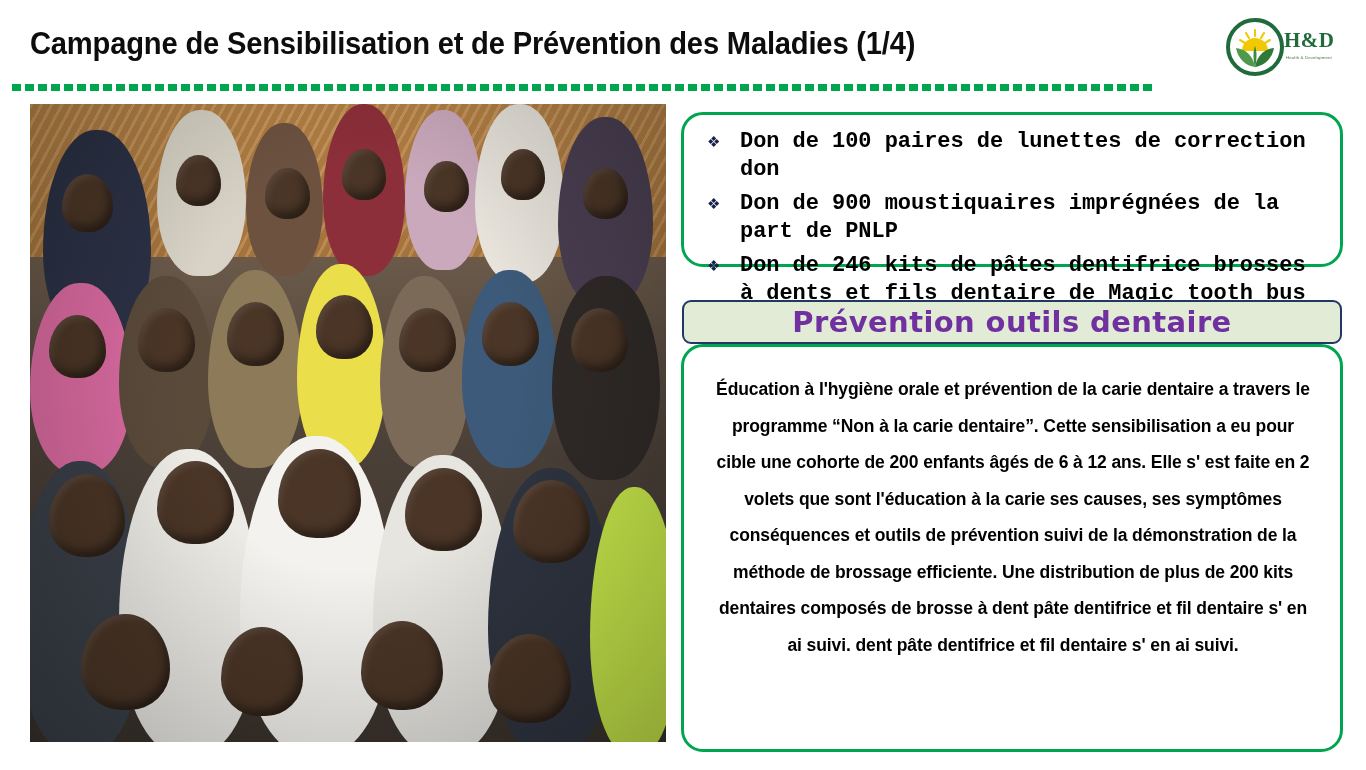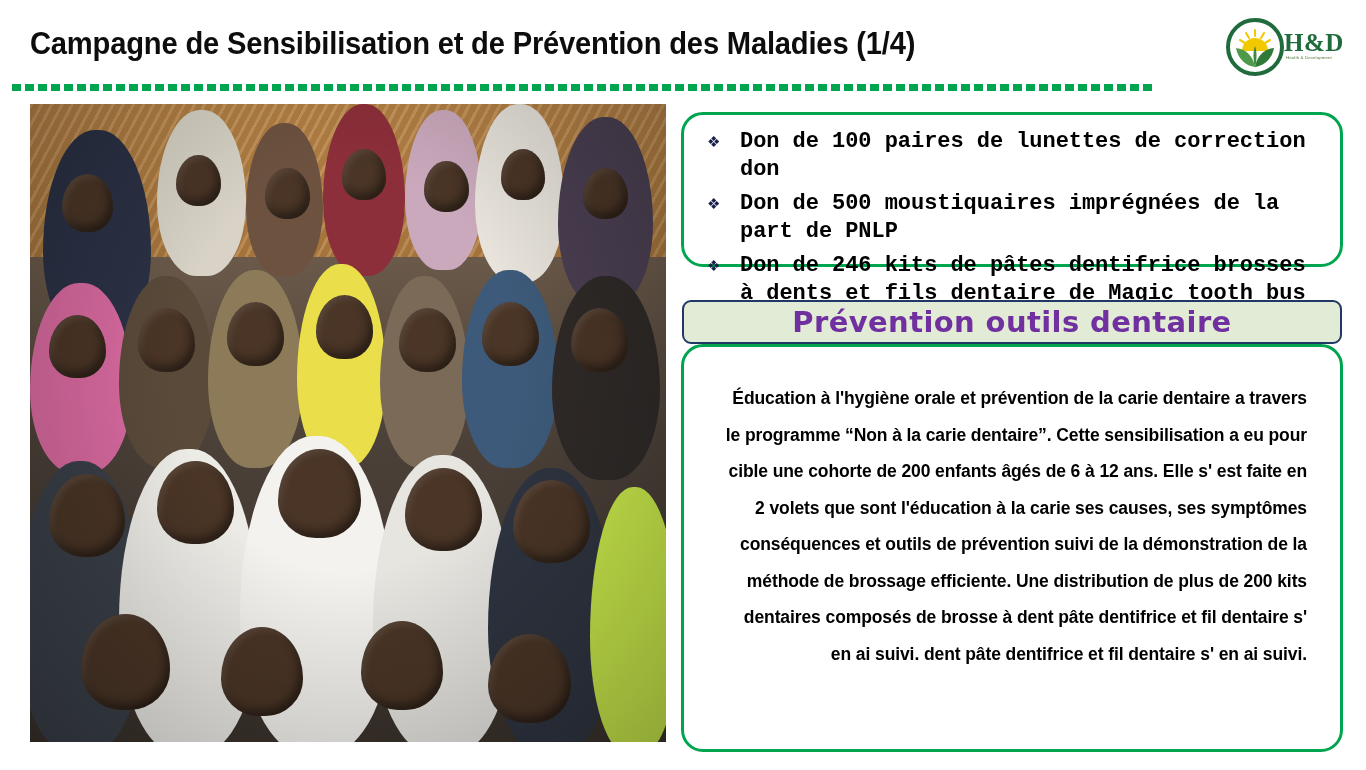--- a/index.html
+++ b/index.html
@@ -62,21 +62,21 @@
     left: 0;
     top: 0;
     width: 58px;
     height: 58px;
   }
   #brand-logo .logo-wordmark {
     position: absolute;
     left: 58px;
     top: 12px;
     font-family: "Liberation Serif", serif;
-    font-size: 25px;
+    font-size: 21px;
     font-weight: bold;
     color: #1f6b3b;
     letter-spacing: 0.5px;
     line-height: 1;
     text-align: center;
   }
   #brand-logo .logo-tagline {
     position: absolute;
     left: 60px;
     top: 37px;
@@ -209,28 +209,28 @@
   }
 
   #description-card {
     left: 0;
     top: 232px;
     width: 662px;
     height: 408px;
     z-index: 1;
   }
   #description-text {
-    margin: 9px;
+    margin: 0;
     padding: 24px 24px 0 26px;
     font-size: 17.5px;
     font-weight: bold;
     color: #000000;
     line-height: 36.5px;
     letter-spacing: -0.1px;
-    text-align: right;
+    text-align: center;
   }
 </style>
 </head>
 <body>
 
 <div id="slide-header">
   <div id="page-title">Campagne de Sensibilisation et de Prévention des Maladies (1/4)</div>
   <div id="title-underline"></div>
 
   <div id="brand-logo">
@@ -315,21 +315,21 @@
 <div id="right-column">
 
   <div id="donations-card" class="green-card">
     <ul id="donations-list">
       <li>
         <span class="bullet-icon">❖</span>
         <span class="bullet-text">Don de 100 paires de lunettes de correction don</span>
       </li>
       <li>
         <span class="bullet-icon">❖</span>
-        <span class="bullet-text">Don de 500 moustiquaires imprégnées de la part de PNLP</span>
+        <span class="bullet-text">Don de 900 moustiquaires imprégnées de la part de PNLP</span>
       </li>
       <li>
         <span class="bullet-icon">❖</span>
         <span class="bullet-text">Don de 246 kits de pâtes dentifrice brosses à dents et fils dentaire de Magic tooth bus</span>
       </li>
     </ul>
   </div>
 
   <div id="section-title-bar">
     <span id="section-title-text">Prévention outils dentaire</span>

